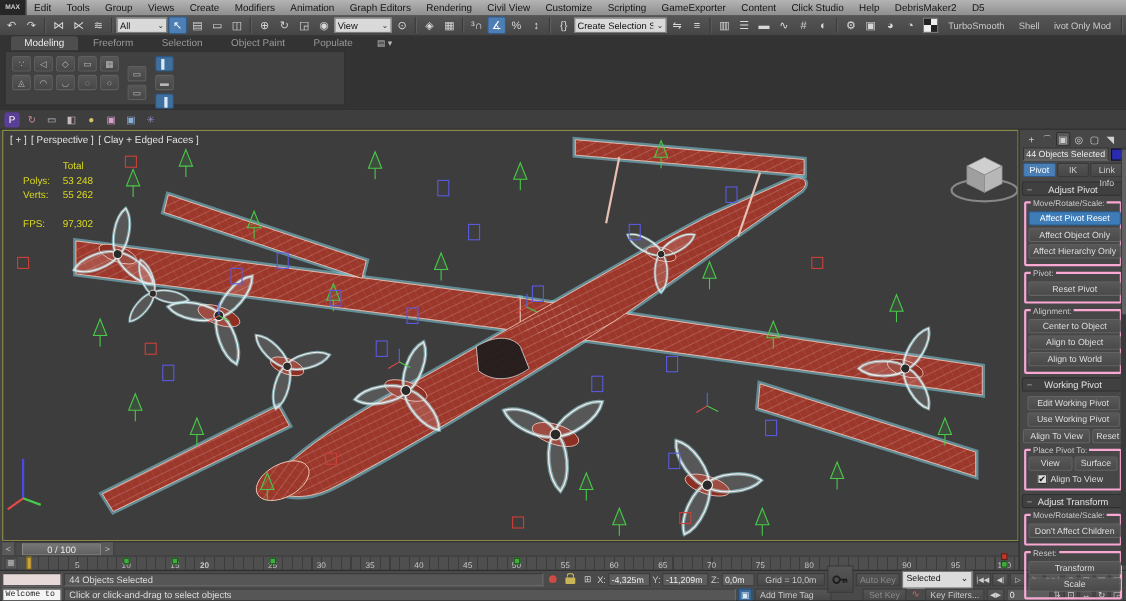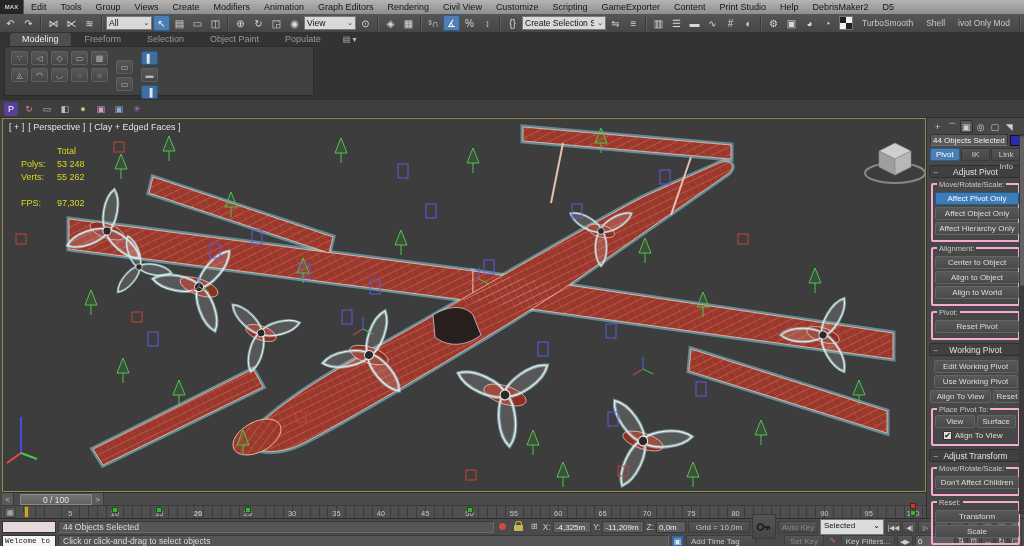--- a/index.html
+++ b/index.html
@@ -126,21 +126,21 @@
       <div class="menu-item">Create</div>
       <div class="menu-item">Modifiers</div>
       <div class="menu-item">Animation</div>
       <div class="menu-item">Graph Editors</div>
       <div class="menu-item">Rendering</div>
       <div class="menu-item">Civil View</div>
       <div class="menu-item">Customize</div>
       <div class="menu-item">Scripting</div>
       <div class="menu-item">GameExporter</div>
       <div class="menu-item">Content</div>
-      <div class="menu-item">Print Studio</div>
+      <div class="menu-item">Click Studio</div>
       <div class="menu-item">Help</div>
       <div class="menu-item">DebrisMaker2</div>
       <div class="menu-item">D5</div>
     </div>
 
   <div id="toolbar">
       <div class="ticon">↶</div>
       <div class="ticon">↷</div>
       <div class="tsep"></div>
       <div class="ticon">⋈</div>
@@ -449,21 +449,21 @@
     <div id="ts-handle">0 / 100</div>
     <div class="ts-arrow">&gt;</div>
   </div>
 
   <div id="trackbar">
     <div id="tb-icon">▦</div>
     <div id="ruler">
         <div class="tick-label" style="left: 52.35px;">5</div>
         <div class="tick-label" style="left: 96.7px;">10</div>
         <div class="tick-label" style="left: 141.05px;">15</div>
-        <div class="tick-label" style="left: 180px; font-weight: bold;">20</div>
+        <div class="tick-label" style="left: 168px; font-weight: bold;">20</div>
         <div class="tick-label" style="left: 229.75px;">25</div>
         <div class="tick-label" style="left: 274.1px;">30</div>
         <div class="tick-label" style="left: 318.45px;">35</div>
         <div class="tick-label" style="left: 362.8px;">40</div>
         <div class="tick-label" style="left: 407.15px;">45</div>
         <div class="tick-label" style="left: 451.5px;">50</div>
         <div class="tick-label" style="left: 495.85px;">55</div>
         <div class="tick-label" style="left: 540.2px;">60</div>
         <div class="tick-label" style="left: 584.55px;">65</div>
         <div class="tick-label" style="left: 628.9px;">70</div>
@@ -564,34 +564,34 @@
       <div class="cpsub">IK</div>
       <div class="cpsub">Link Info</div>
     </div>
 
     <div class="rollout">
       <span class="minus">−</span>
       <span class="rtitle">Adjust Pivot</span>
     </div>
     <div class="group">
       <span class="group-label">Move/Rotate/Scale:</span>
-      <div class="cbtn blue">Affect Pivot Only</div>
+      <div class="cbtn blue">Affect Pivot Reset</div>
       <div class="cbtn">Affect Object Only</div>
       <div class="cbtn">Affect Hierarchy Only</div>
+    </div>
+    <div class="group">
+      <span class="group-label">Pivot:</span>
+      <div class="cbtn">Reset Pivot</div>
     </div>
     <div class="group">
       <span class="group-label">Alignment:</span>
       <div class="cbtn">Center to Object</div>
       <div class="cbtn">Align to Object</div>
       <div class="cbtn">Align to World</div>
     </div>
-    <div class="group">
-      <span class="group-label">Pivot:</span>
-      <div class="cbtn">Reset Pivot</div>
-    </div>
 
     <div class="rollout">
       <span class="minus">−</span>
       <span class="rtitle">Working Pivot</span>
     </div>
     <div class="cbtn" style="margin-top:4px;">Edit Working Pivot</div>
     <div class="cbtn">Use Working Pivot</div>
     <div class="cbtn-row">
       <div class="cbtn">Align To View</div>
       <div class="cbtn" style="flex:0 0 28px;">Reset</div>

